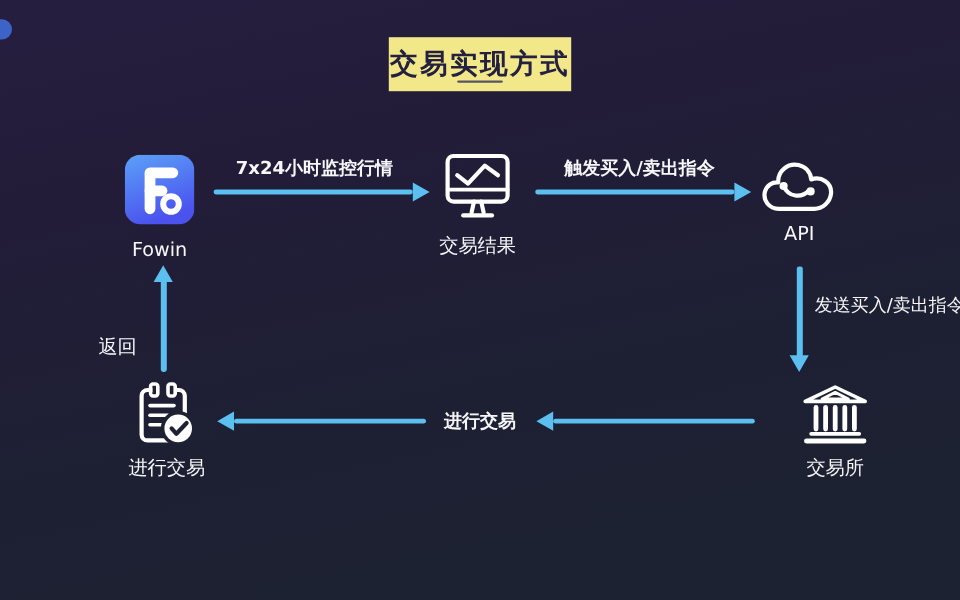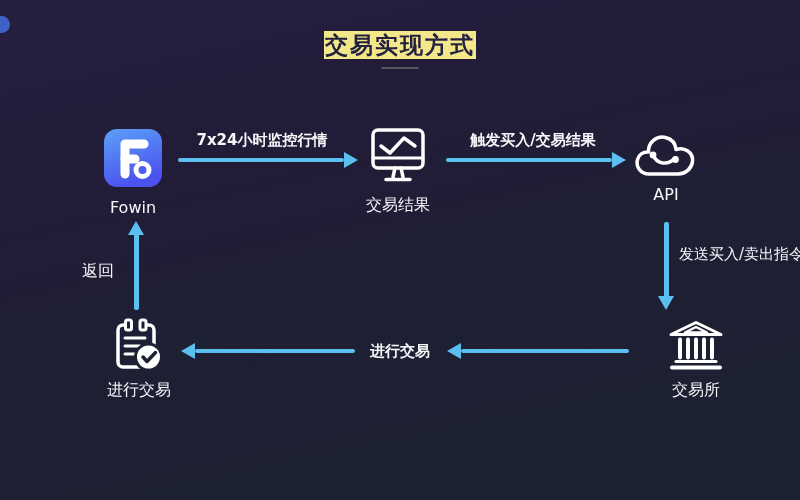--- a/index.html
+++ b/index.html
@@ -4,21 +4,21 @@
 <style>
   html,body{margin:0;padding:0;}
   body{
     width:800px;height:500px;position:relative;overflow:hidden;
     background:linear-gradient(168deg,#261e3f 0%,#221c38 28%,#1d2033 62%,#1c2231 100%);
     font-family:"DejaVu Sans","Liberation Sans",sans-serif;
     -webkit-font-smoothing:antialiased;
   }
   .decor-circle{position:absolute;left:-7px;top:16px;width:17px;height:17px;border-radius:50%;background:#3e63c8;}
   .title-badge{
-    position:absolute;left:324px;top:31px;width:152px;height:28px;
+    position:absolute;left:324px;top:31px;width:152px;height:45px;
     background:#f2e88a;color:#232040;font-size:23px;font-weight:bold;
     display:flex;align-items:center;justify-content:center;letter-spacing:2px;
   }
   .title-underline{position:absolute;left:381px;top:67px;width:38px;height:2px;background:#585464;border-radius:1px;}
   .node{position:absolute;display:flex;flex-direction:column;align-items:center;justify-content:center;}
   .node-label{color:#f7f7fa;font-size:16px;white-space:nowrap;}
   .edge-label{position:absolute;color:#f7f7fa;font-size:15px;white-space:nowrap;}
   .edge-label.center{text-align:center;font-weight:bold;}
   .hline{position:absolute;height:4px;background:#5bc0f0;border-radius:2px;}
   .vline{position:absolute;width:5px;background:#5bc0f0;border-radius:2px;}
@@ -120,28 +120,28 @@
   </span>
   <span class="node-label" style="margin-top:7px;">进行交易</span>
 </div>
 
 <div class="hline" style="left:178px;top:158px;width:166px;"></div>
 <div class="head right" style="left:344px;top:152px;"></div>
 <div class="edge-label center" style="left:182px;top:131px;width:160px;">7x24小时监控行情</div>
 
 <div class="hline" style="left:446px;top:158px;width:166px;"></div>
 <div class="head right" style="left:612px;top:152px;"></div>
-<div class="edge-label center" style="left:453px;top:131px;width:160px;">触发买入/交易结果</div>
+<div class="edge-label center" style="left:453px;top:131px;width:160px;">触发买入/卖出指令</div>
 
 <div class="vline" style="left:664px;top:222px;height:76px;"></div>
 <div class="head down" style="left:658px;top:296px;"></div>
 <div class="edge-label" style="left:679px;top:245px;">发送买入/卖出指令</div>
 
 <div class="head left" style="left:447px;top:343px;"></div>
 <div class="hline" style="left:461px;top:349px;width:168px;"></div>
 <div class="edge-label center" style="left:360px;top:342px;width:80px;">进行交易</div>
 
 <div class="head left" style="left:181px;top:343px;"></div>
 <div class="hline" style="left:195px;top:349px;width:160px;"></div>
 
 <div class="head up" style="left:128px;top:221px;"></div>
 <div class="vline" style="left:134px;top:233px;height:77px;"></div>
-<div class="edge-label" style="left:82px;top:261px;font-size:16px;">返回</div>
+<div class="edge-label" style="left:82px;top:279px;font-size:16px;">返回</div>
 
 </body></html>

